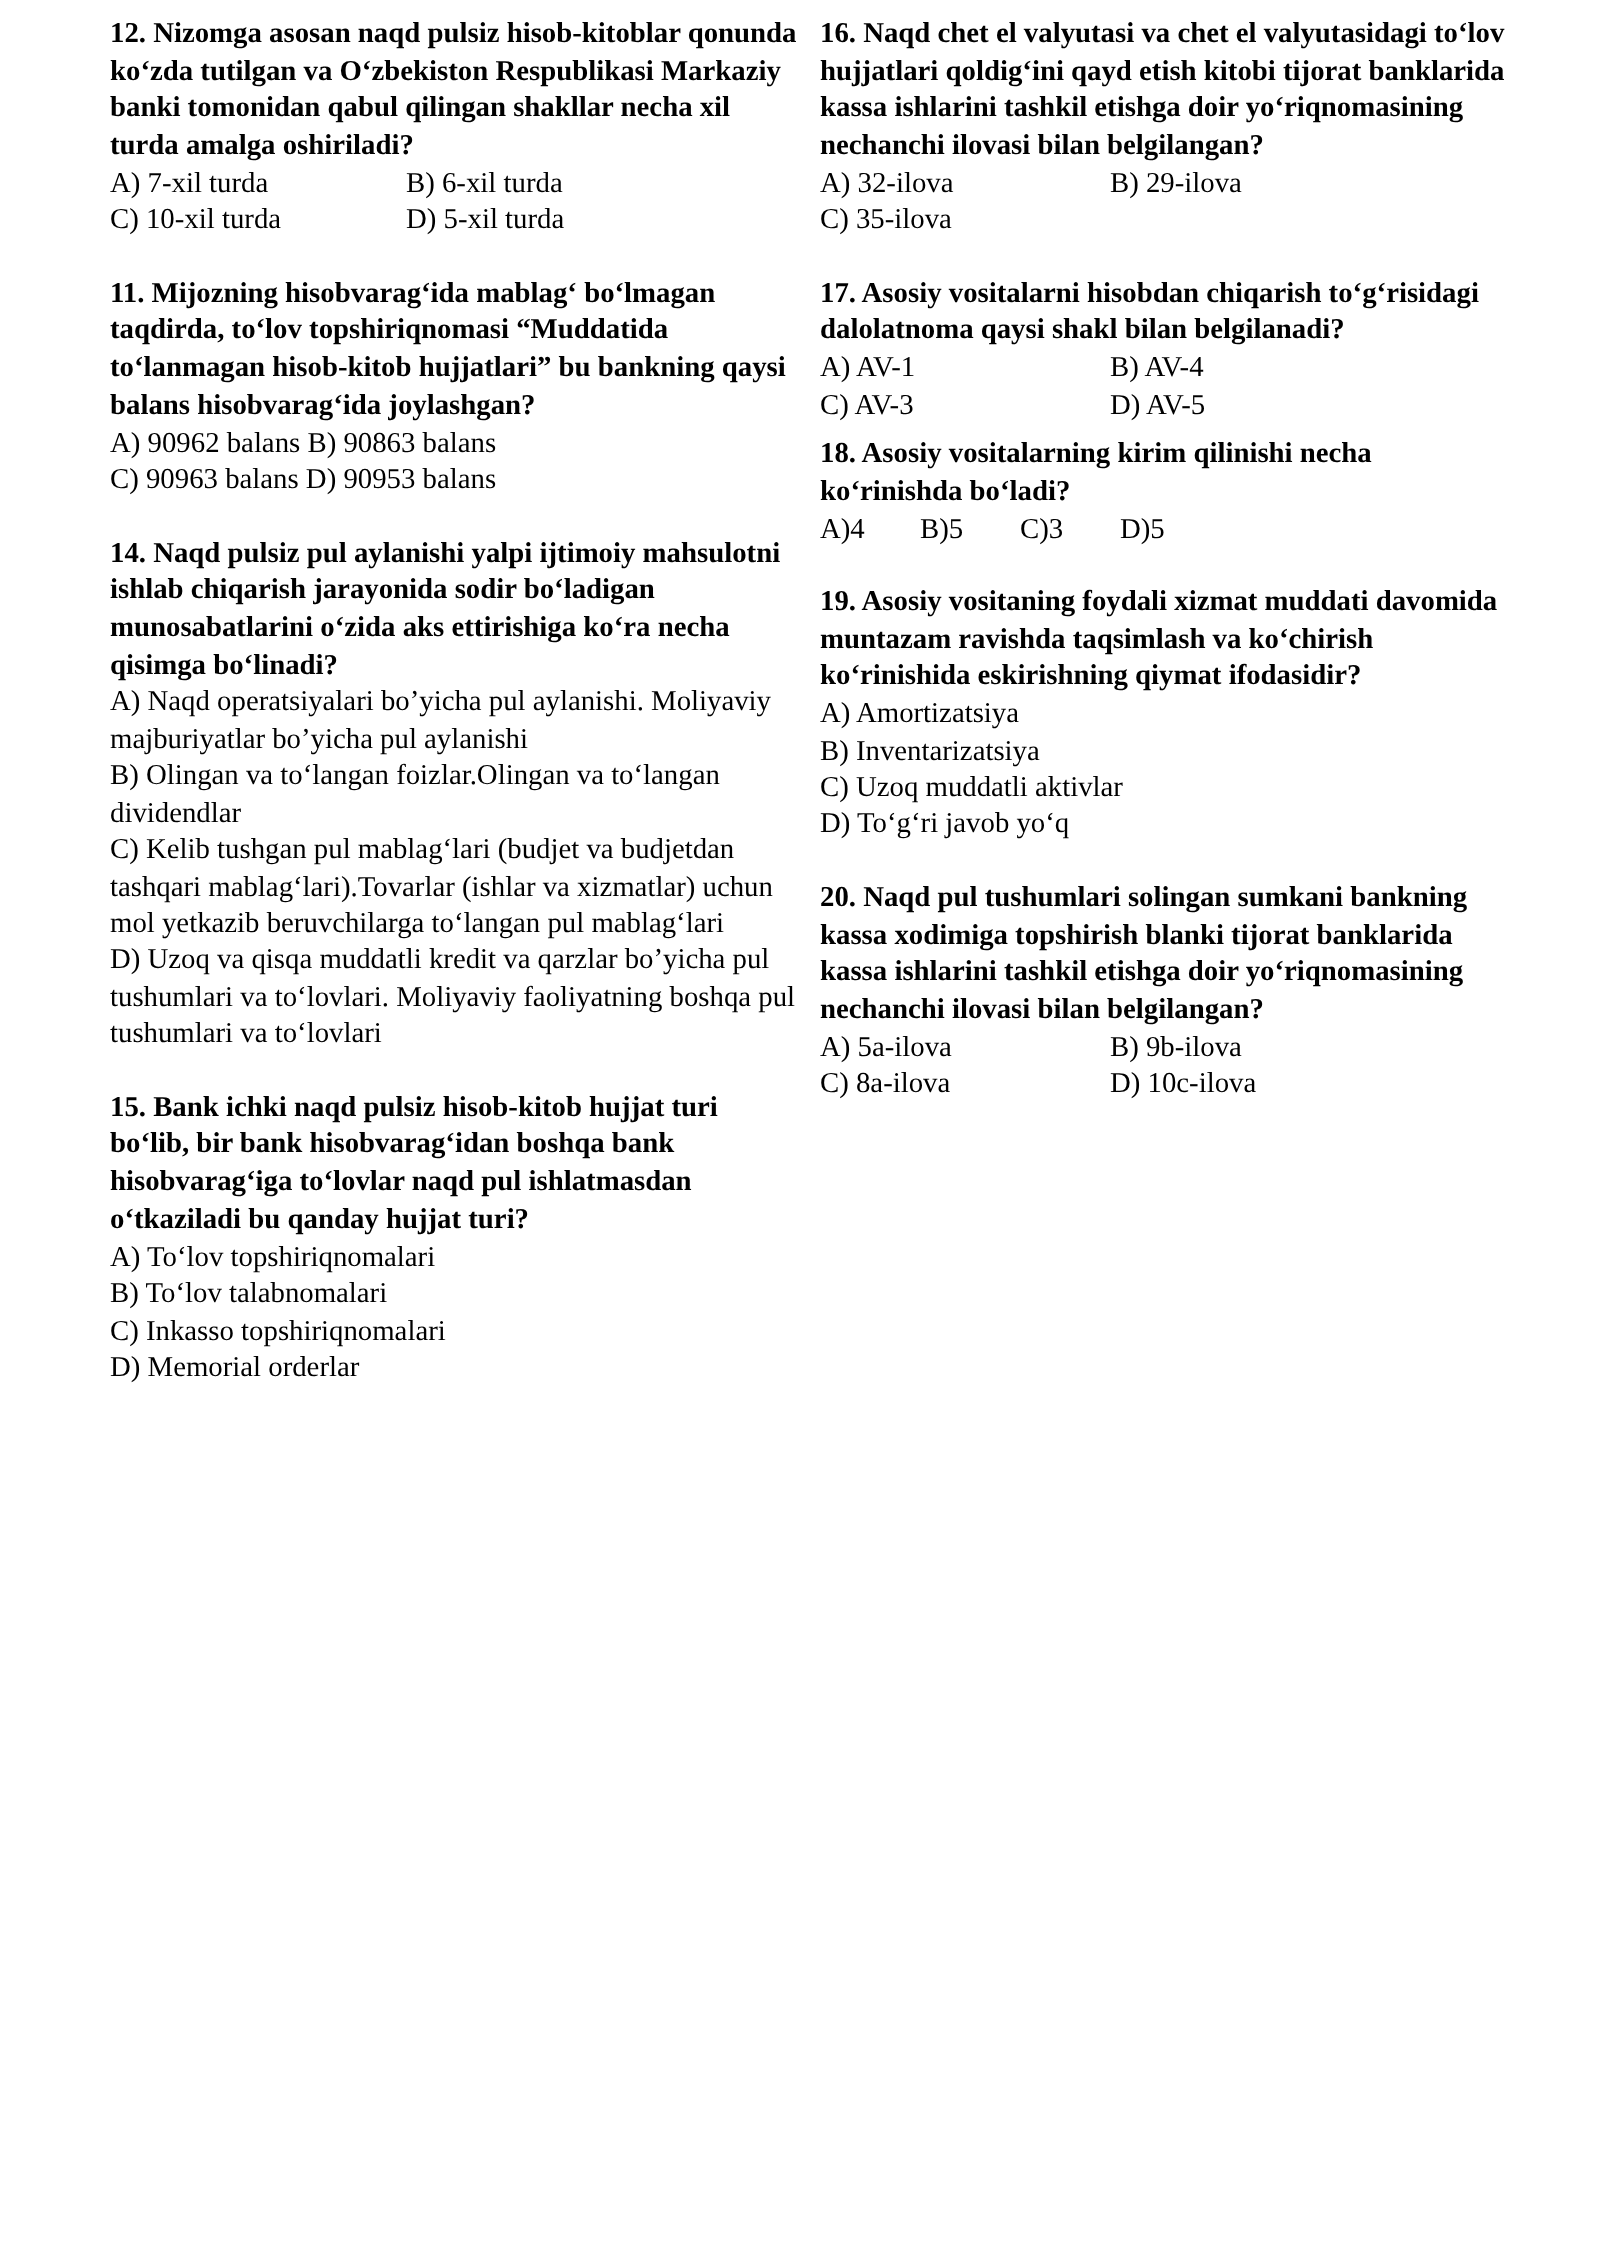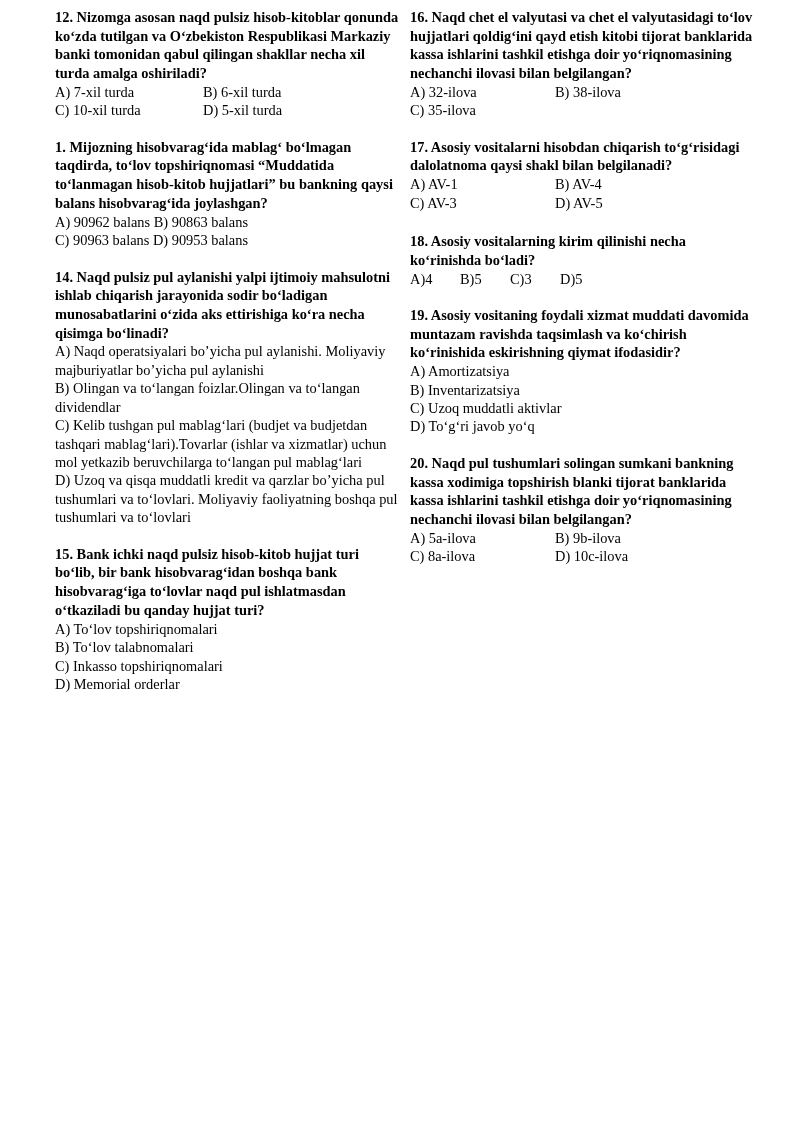--- a/index.html
+++ b/index.html
@@ -34,21 +34,21 @@
     padding: 8px 10px 0 55px;
   }
   .col-right {
     width: 390px;
     padding: 8px 40px 0 0px;
   }
   .qblock {
     margin: 0 0 18px 0;
   }
   .qblock.tight {
-    margin-bottom: 20px;
+    margin-bottom: 6px;
   }
   .stem {
     font-weight: bold;
     font-size: 14.4px;
     line-height: 1.30;
     margin: 0 0 0 0;
     text-align: left;
   }
   .opts {
     font-weight: normal;
@@ -106,21 +106,21 @@
             <span class="cell-b">B) 6-xil turda</span>
           </div>
           <div class="opt-row">
             <span class="cell-a">C) 10-xil turda</span>
             <span class="cell-b">D) 5-xil turda</span>
           </div>
         </div>
       </div>
 
       <div class="qblock">
-        <p class="stem">1. Mijozning hisobvarag‘ida mablag‘ bo‘lmagan taqdirda, to‘lov topshiriqnomasi “Muddatida to‘lanmagan hisob-kitob hujjatlari” bu bankning qaysi balans hisobvarag‘ida joylashgan?</p>
+        <p class="stem">11. Mijozning hisobvarag‘ida mablag‘ bo‘lmagan taqdirda, to‘lov topshiriqnomasi “Muddatida to‘lanmagan hisob-kitob hujjatlari” bu bankning qaysi balans hisobvarag‘ida joylashgan?</p>
         <div class="opts">
           <span class="opt-line">A) 90962 balans B) 90863 balans</span>
           <span class="opt-line">C) 90963 balans D) 90953 balans</span>
         </div>
       </div>
 
       <div class="qblock">
         <p class="stem">14. Naqd pulsiz pul aylanishi yalpi ijtimoiy mahsulotni ishlab chiqarish jarayonida sodir bo‘ladigan munosabatlarini o‘zida aks ettirishiga ko‘ra necha qisimga bo‘linadi?</p>
         <div class="opts">
           <span class="opt-line">A) Naqd operatsiyalari bo’yicha pul aylanishi. Moliyaviy majburiyatlar bo’yicha pul aylanishi</span>
@@ -142,21 +142,21 @@
 
     </div>
 
     <div class="col col-right">
 
       <div class="qblock">
         <p class="stem">16. Naqd chet el valyutasi va chet el valyutasidagi to‘lov hujjatlari qoldig‘ini qayd etish kitobi tijorat banklarida kassa ishlarini tashkil etishga doir yo‘riqnomasining nechanchi ilovasi bilan belgilangan?</p>
         <div class="opts">
           <div class="opt-row">
             <span class="cell-a">A) 32-ilova</span>
-            <span class="cell-b">B) 38-ilova</span>
+            <span class="cell-b">B) 29-ilova</span>
           </div>
           <div class="opt-row">
             <span class="cell-a">C) 35-ilova</span>
           </div>
         </div>
       </div>
 
       <div class="qblock tight">
         <p class="stem">17. Asosiy vositalarni hisobdan chiqarish to‘g‘risidagi dalolatnoma qaysi shakl bilan belgilanadi?</p>
         <div class="opts">

